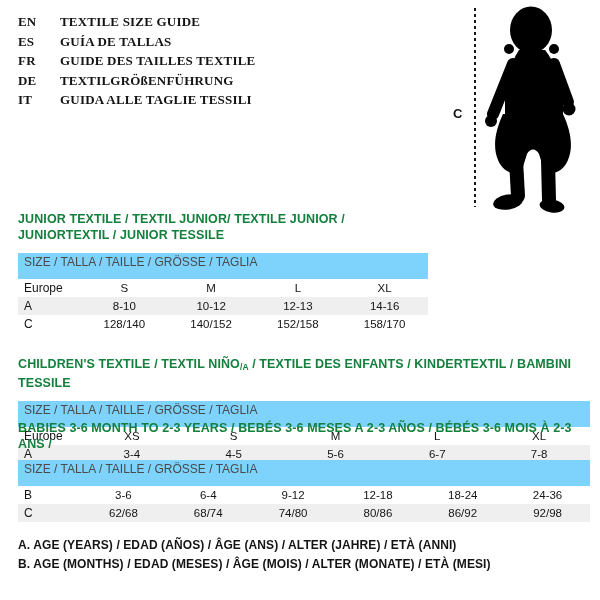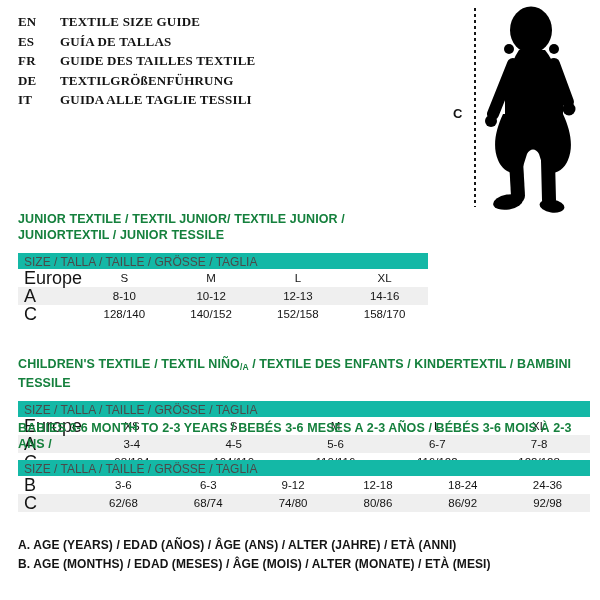--- a/index.html
+++ b/index.html
@@ -14,24 +14,24 @@
   .lang-code{width:42px;}
   
   .dash-line{position:absolute;left:474px;top:8px;width:2px;height:199px;
     background:repeating-linear-gradient(to bottom,#161616 0 3px,transparent 3px 6px);}
   .figure-c{position:absolute;left:453px;top:106px;font-weight:700;font-size:13px;}
   .baby-svg{position:absolute;left:483px;top:4px;}
   
   .tbl{position:absolute;left:18px;}
   .tbl-title{font-weight:700;font-size:12.5px;line-height:16px;letter-spacing:.1px;color:#15803d;}
   .sub-sz{font-size:8.5px;vertical-align:-2px;font-weight:700;}
-  .size-bar{background:#14b8a6;color:#4a4a4a;height:16px;line-height:18px;
+  .size-bar{background:#7dd3fc;color:#4a4a4a;height:26px;line-height:18px;
     padding-left:6px;font-size:12px;margin-top:10px;}
   .trow{display:flex;height:18px;align-items:center;font-size:11.5px;}
-  .trow .lbl{width:57px;padding-left:6px;font-size:18px;}
+  .trow .lbl{width:57px;padding-left:6px;font-size:12px;}
   .trow .cell{flex:1;text-align:center;}
   .row-alt{background:#efefef;}
   
   .footnotes{position:absolute;left:18px;top:536px;}
   .footnote{font-weight:700;font-size:12px;line-height:18.5px;letter-spacing:.1px;}
 </style>
 </head>
 <body>
 
 <div class="lang-block">
@@ -131,21 +131,21 @@
     <span class="cell">122/128</span>
   </div>
 </div>
 
 <div class="tbl" style="top:420px;width:572px;">
   <div class="tbl-title">BABIES 3-6 MONTH TO 2-3 YEARS / BEBÉS 3-6 MESES A 2-3 AÑOS / BÉBÉS 3-6 MOIS À 2-3 ANS /</div>
   <div class="size-bar" style="margin-top:8px;">SIZE / TALLA / TAILLE / GRÖSSE / TAGLIA</div>
   <div class="trow">
     <span class="lbl">B</span>
     <span class="cell">3-6</span>
-    <span class="cell">6-3</span>
+    <span class="cell">6-4</span>
     <span class="cell">9-12</span>
     <span class="cell">12-18</span>
     <span class="cell">18-24</span>
     <span class="cell">24-36</span>
   </div>
   <div class="trow row-alt">
     <span class="lbl">C</span>
     <span class="cell">62/68</span>
     <span class="cell">68/74</span>
     <span class="cell">74/80</span>

